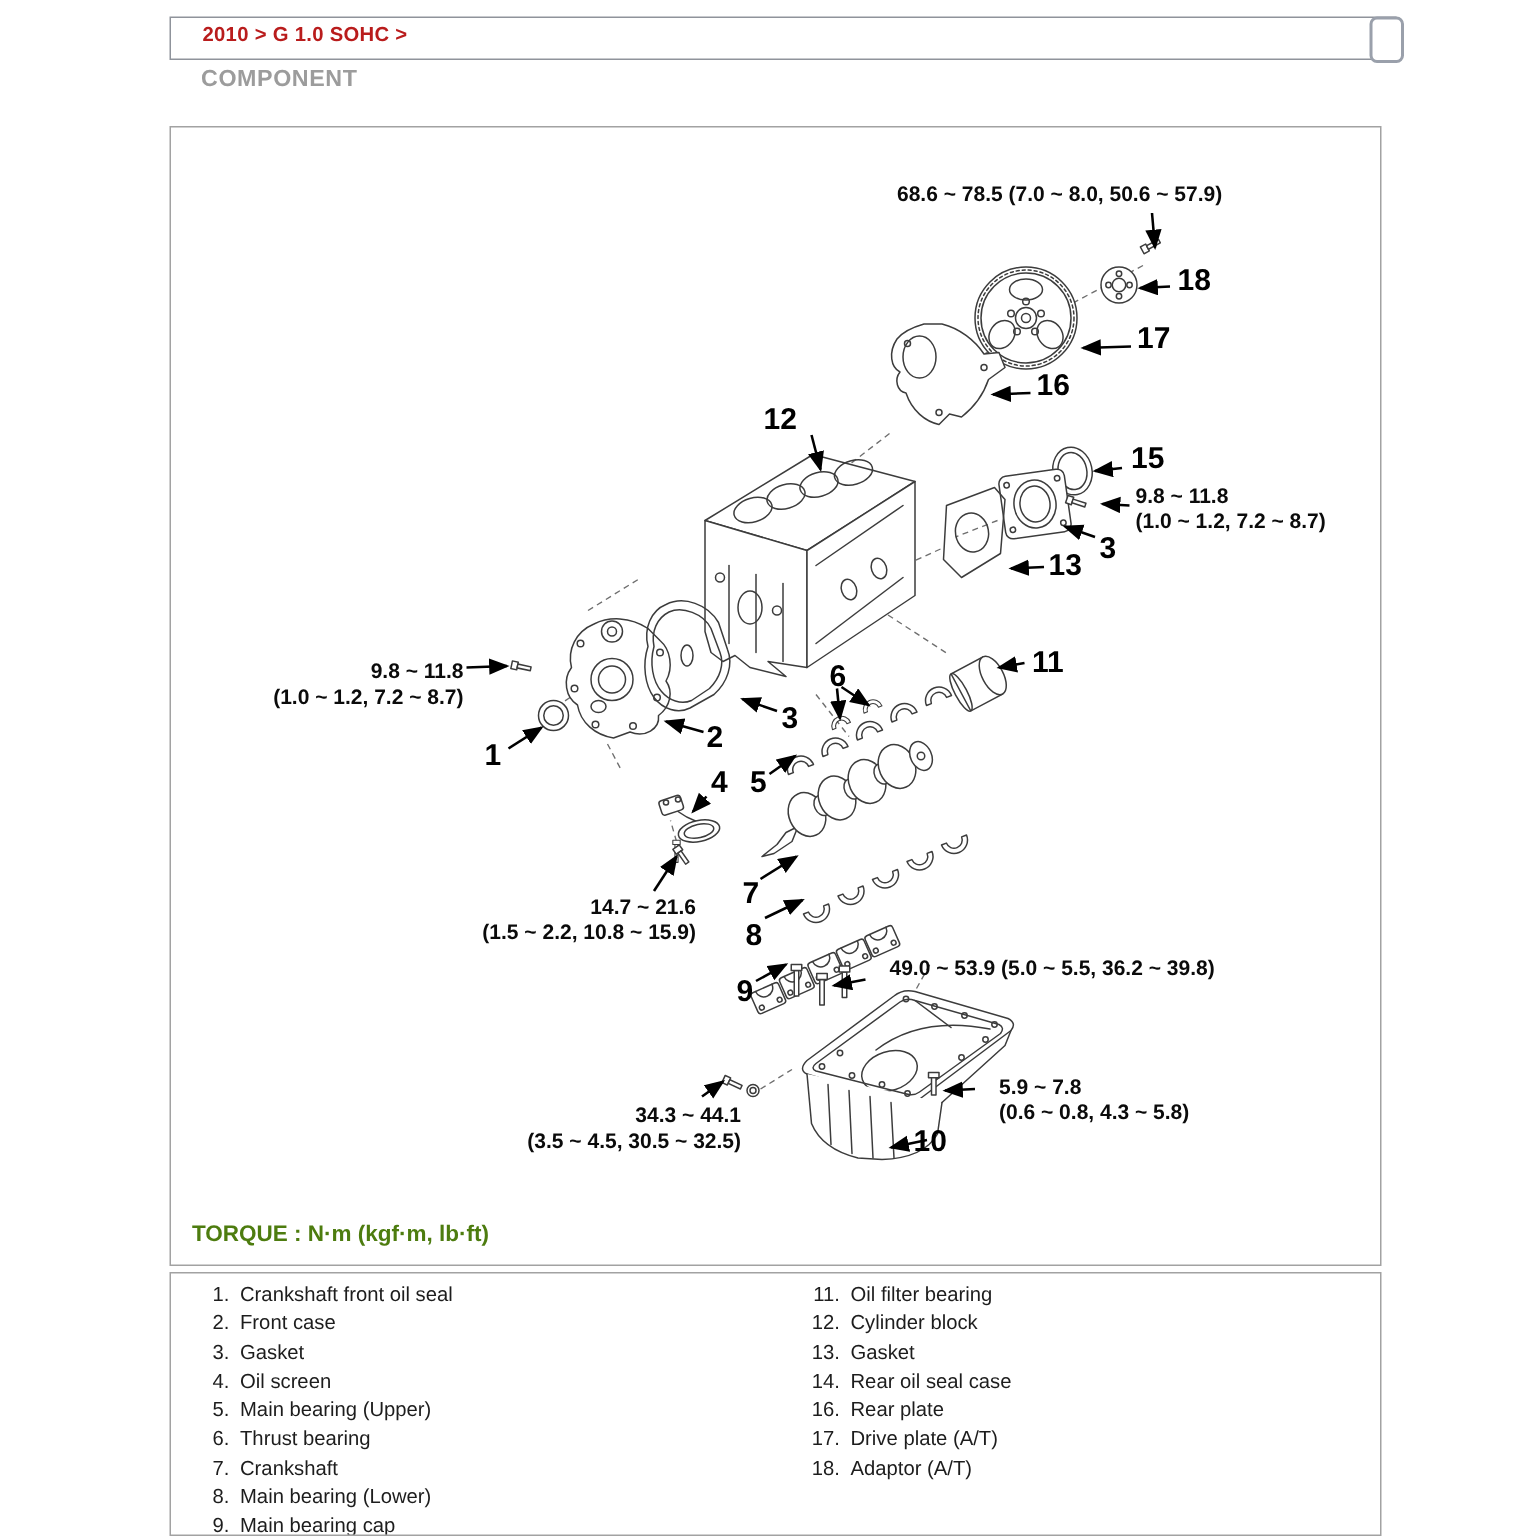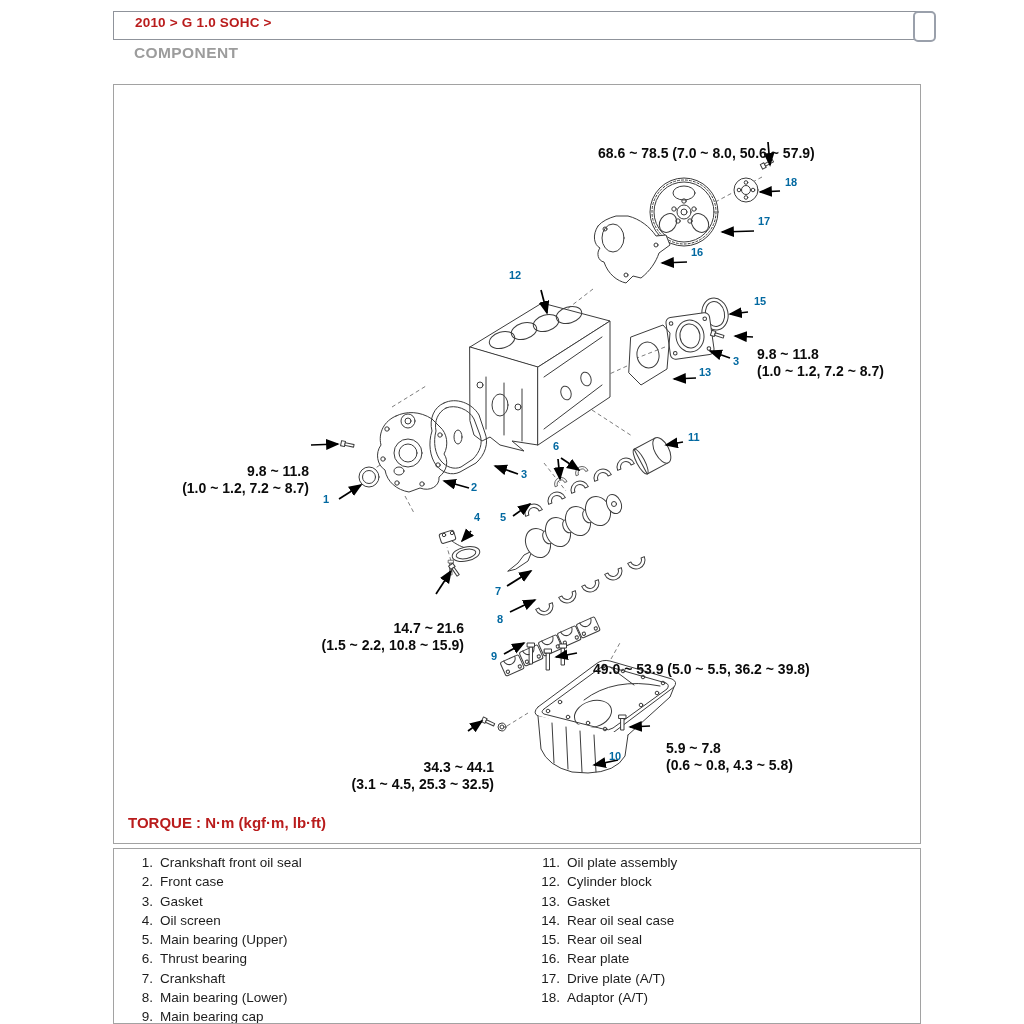--- a/index.html
+++ b/index.html
@@ -7,24 +7,24 @@
   .abs{position:absolute;}
   
   #crumbbar{left:113px;top:11px;width:816px;height:27px;border:1px solid #8f939b;background:#fff;}
   #crumbtext{left:135px;top:15px;font-size:13.5px;font-weight:bold;color:#b91c1c;letter-spacing:.2px;white-space:nowrap;}
   #crumbbtn{left:913px;top:11px;width:19px;height:27px;border:2px solid #9aa0ab;border-radius:5px;background:#fff;}
   
   #sectitle{left:134px;top:44px;font-size:15.5px;font-weight:bold;color:#9c9c9c;letter-spacing:.4px;}
   
   #diagbox{left:113px;top:84px;width:806px;height:758px;border:1px solid #a2a2a2;background:#fff;}
   #diagsvg{position:absolute;left:0;top:0;}
-  .co{position:absolute;font-size:11px;font-weight:bold;color:#0369a1;white-space:nowrap;}
-  .tq{position:absolute;font-size:14px;font-weight:bold;color:#0b0b0b;line-height:17px;white-space:nowrap;margin-top:24px;}
+  .co{position:absolute;font-size:20px;font-weight:bold;color:#000000;white-space:nowrap;}
+  .tq{position:absolute;font-size:14px;font-weight:bold;color:#0b0b0b;line-height:17px;white-space:nowrap;}
   .tq.right{text-align:right;}
-  #torquenote{position:absolute;left:14px;top:729px;font-size:15px;font-weight:bold;color:#b91c1c;}
+  #torquenote{position:absolute;left:14px;top:729px;font-size:15px;font-weight:bold;color:#4d7c0f;}
   
   #listbox{left:113px;top:848px;width:806px;height:174px;border:1px solid #a2a2a2;background:#fff;overflow:hidden;}
   .plcol{position:absolute;top:4px;}
   #plleft{left:12px;width:395px;}
   #plright{left:419px;width:380px;}
   .pl-item{display:flex;line-height:19.3px;font-size:13.5px;color:#1d1d1d;}
   .pl-num{width:27px;text-align:right;margin-right:7px;flex:none;}
   
   .sk{stroke:#3c3c3c;stroke-width:1;fill:#fff;stroke-linejoin:round;stroke-linecap:round;}
   .skn{stroke:#3c3c3c;stroke-width:1;fill:none;stroke-linejoin:round;stroke-linecap:round;}
@@ -329,21 +329,21 @@
 
   <div class="tq right" style="left:200px;top:511px;width:150px">
     <div>14.7 ~ 21.6</div>
     <div>(1.5 ~ 2.2, 10.8 ~ 15.9)</div>
   </div>
 
   <div class="tq" style="left:479px;top:552px">49.0 ~ 53.9 (5.0 ~ 5.5, 36.2 ~ 39.8)</div>
 
   <div class="tq right" style="left:228px;top:650px;width:152px">
     <div>34.3 ~ 44.1</div>
-    <div>(3.1 ~ 4.5, 25.3 ~ 32.5)</div>
+    <div>(3.5 ~ 4.5, 30.5 ~ 32.5)</div>
   </div>
 
   <div class="tq" style="left:552px;top:631px">
     <div>5.9 ~ 7.8</div>
     <div>(0.6 ~ 0.8, 4.3 ~ 5.8)</div>
   </div>
 
   <div class="co" style="left:209px;top:408px">1</div>
   <div class="co" style="left:357px;top:396px">2</div>
   <div class="co" style="left:407px;top:383px">3</div>
@@ -401,39 +401,35 @@
         <span>Main bearing (Lower)</span>
       </div>
     <div class="pl-item">
         <span class="pl-num">9.</span>
         <span>Main bearing cap</span>
       </div>
   </div>
   <div class="plcol" id="plright">
     <div class="pl-item">
         <span class="pl-num">11.</span>
-        <span>Oil plate assembly</span>
+        <span>Oil filter bearing</span>
       </div>
     <div class="pl-item">
         <span class="pl-num">12.</span>
         <span>Cylinder block</span>
       </div>
     <div class="pl-item">
         <span class="pl-num">13.</span>
         <span>Gasket</span>
       </div>
     <div class="pl-item">
         <span class="pl-num">14.</span>
         <span>Rear oil seal case</span>
       </div>
     <div class="pl-item">
-        <span class="pl-num">15.</span>
-        <span>Rear oil seal</span>
-      </div>
-    <div class="pl-item">
         <span class="pl-num">16.</span>
         <span>Rear plate</span>
       </div>
     <div class="pl-item">
         <span class="pl-num">17.</span>
         <span>Drive plate (A/T)</span>
       </div>
     <div class="pl-item">
         <span class="pl-num">18.</span>
         <span>Adaptor (A/T)</span>

